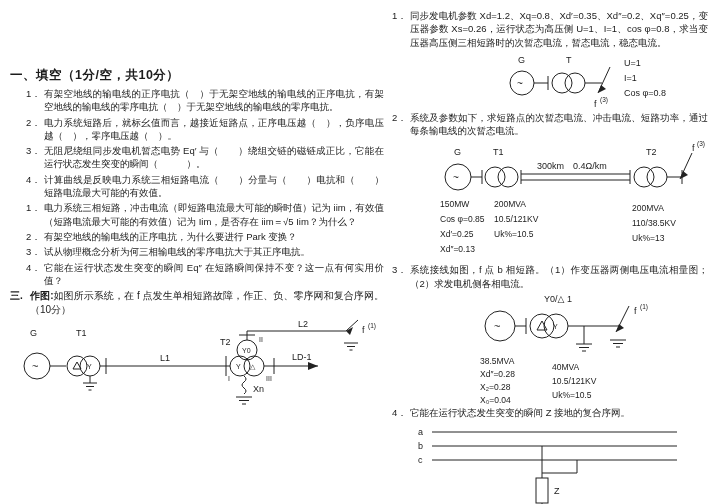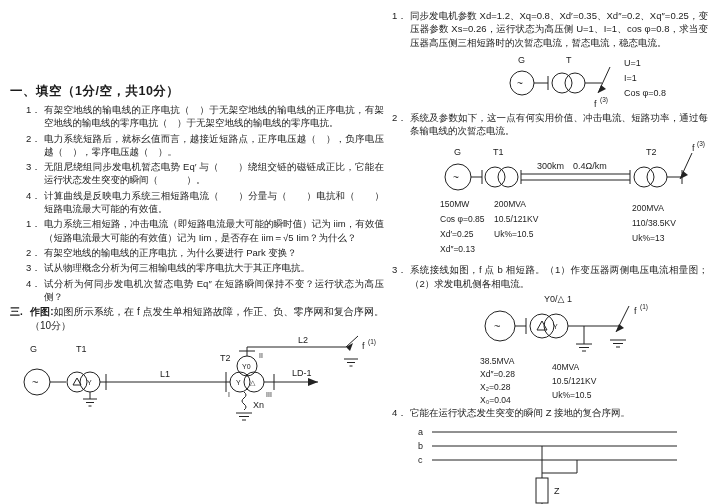--- a/index.html
+++ b/index.html
@@ -1,18 +1,18 @@
 <!DOCTYPE html>
 <html><head>
 <meta charset="utf-8">
 <style>
   html,body{margin:0;padding:0;background:#e8e8e8;}
   .page{position:relative;width:713px;height:504px;background:#ffffff;overflow:hidden;
         font-family:"Liberation Sans","DejaVu Sans",sans-serif;color:#1b1b1b;}
-  .col-left{position:absolute;left:10px;top:80px;width:374px;}
+  .col-left{position:absolute;left:10px;top:64px;width:374px;}
   .col-right{position:absolute;left:392px;top:8px;width:316px;}
   .sec-title{font-size:12.5px;font-weight:bold;margin:3px 0 3px 0;letter-spacing:0.5px;}
   .qitem{display:flex;font-size:9.5px;line-height:1.4;margin:1px 0 2px 16px;}
   .col-right .qitem{margin-left:0;}
   .qnum{flex:0 0 18px;}
   .qtext{flex:1;text-align:justify;}
   .qtext b{font-weight:bold;}
   svg{display:block;}
   svg text{font-size:9px;fill:#1b1b1b;font-family:"Liberation Sans","DejaVu Sans",sans-serif;}
   svg .sym{font-size:7px;}
@@ -54,21 +54,21 @@
     <div class="qitem">
       <span class="qnum">2．</span>
       <span class="qtext">有架空地线的输电线的正序电抗，为什么要进行 Park 变换？</span>
     </div>
     <div class="qitem">
       <span class="qnum">3．</span>
       <span class="qtext">试从物理概念分析为何三相输电线的零序电抗大于其正序电抗。</span>
     </div>
     <div class="qitem">
       <span class="qnum">4．</span>
-      <span class="qtext">试分析为何同步发电机次暂态电势 Eq″ 在短路瞬间保持不变？运行状态为高压侧？</span>
+      <span class="qtext">它能在运行状态发生突变的瞬间 Eq″ 在短路瞬间保持不变？这一点有何实用价值？</span>
     </div>
 
     <div class="qitem" style="margin-left:0;font-size:10px;">
       <span class="qnum" style="font-weight:bold;flex-basis:20px;">三.</span>
       <span class="qtext"><b>作图:</b><span>如图所示系统，在 f 点发生单相短路故障，作正、负、零序网和复合序网。（10分）</span></span>
     </div>
 
     <div class="diag-wrap">
       <svg width="372" height="100" viewBox="0 0 372 100">
         <g>
@@ -171,21 +171,21 @@
           <text class="sup" x="138" y="51">(3)</text>
         </g>
         <text x="162" y="15">U=1</text>
         <text x="162" y="30">I=1</text>
         <text x="162" y="45">Cos φ=0.8</text>
       </svg>
     </div>
 
     <div class="qitem">
       <span class="qnum">2．</span>
-      <span class="qtext">系统及参数如下，这一点有何实用价值、冲击电流、短路功率，通过每条输电线的次暂态电流。</span>
+      <span class="qtext">系统及参数如下，求短路点的次暂态电流、冲击电流、短路功率，通过每条输电线的次暂态电流。</span>
     </div>
     <div class="diag-wrap">
       <svg width="316" height="122" viewBox="0 0 316 122">
         <text x="62" y="16">G</text>
         <g>
           <circle cx="66" cy="38" r="13"></circle>
           <text x="61" y="42" style="font-size:10px">~</text>
         </g>
         <line x1="79" y1="38" x2="90" y2="38"></line>
         <line x1="90" y1="31" x2="90" y2="45"></line>

